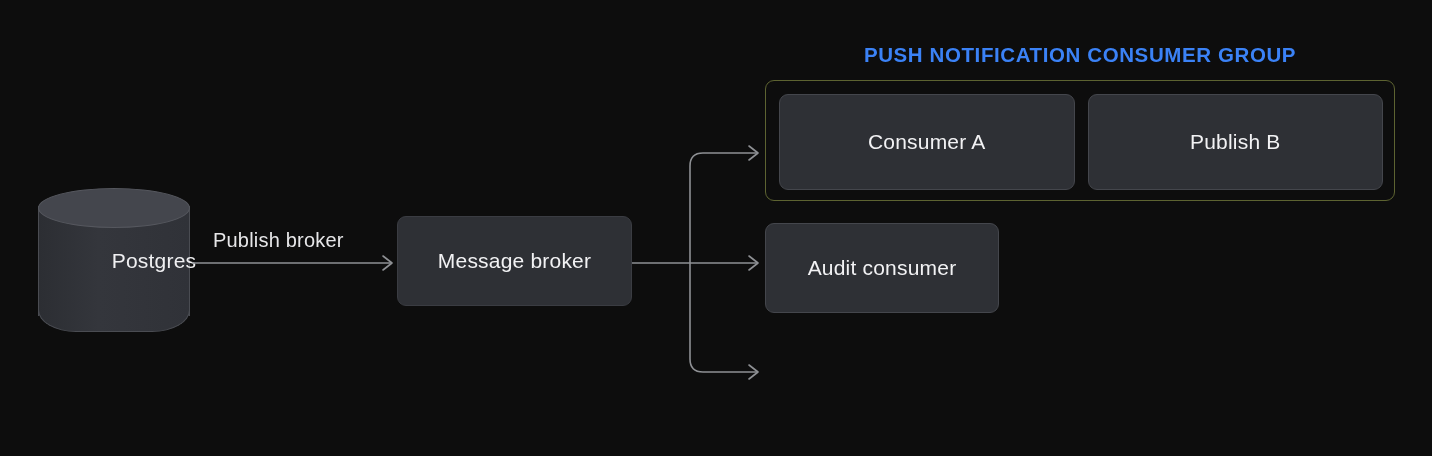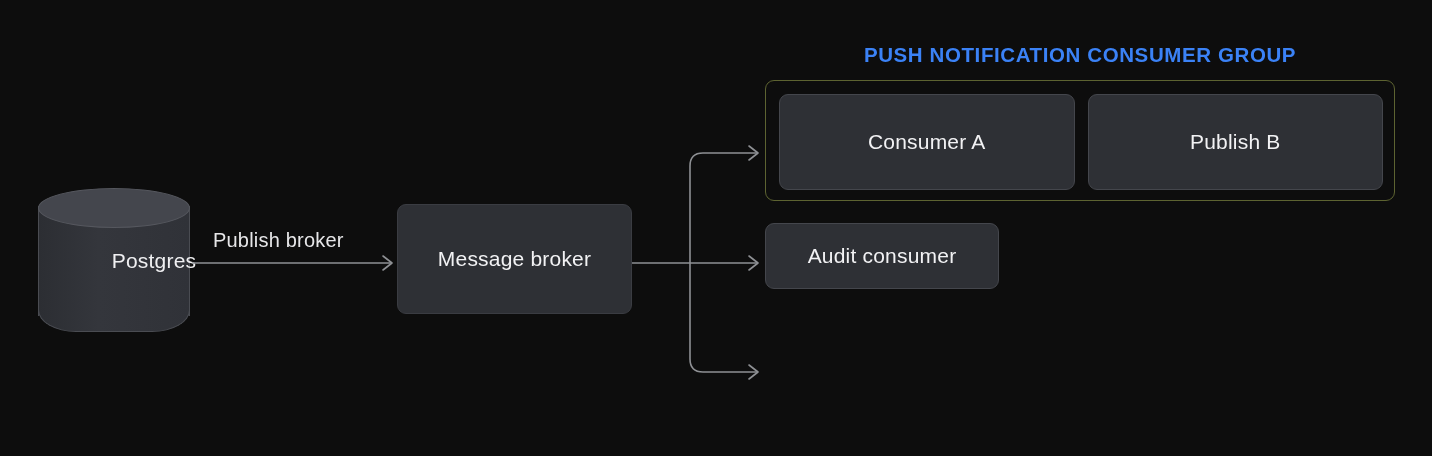--- a/index.html
+++ b/index.html
@@ -89,30 +89,30 @@
     display: flex;
     align-items: center;
     justify-content: center;
     color: #f2f2f4;
     font-size: 21px;
     letter-spacing: 0.2px;
     text-align: center;
   }
   .node.broker {
     left: 397px;
-    top: 204px;
+    top: 216px;
     width: 235px;
-    height: 110px;
+    height: 90px;
     border-color: #3a3c42;
   }
   .node.audit {
     left: 765px;
     top: 223px;
     width: 234px;
-    height: 66px;
+    height: 90px;
   }
   .node.email {
     left: 765px;
     top: 331px;
     width: 234px;
     height: 82px;
   }
 
   
   .group-title {

